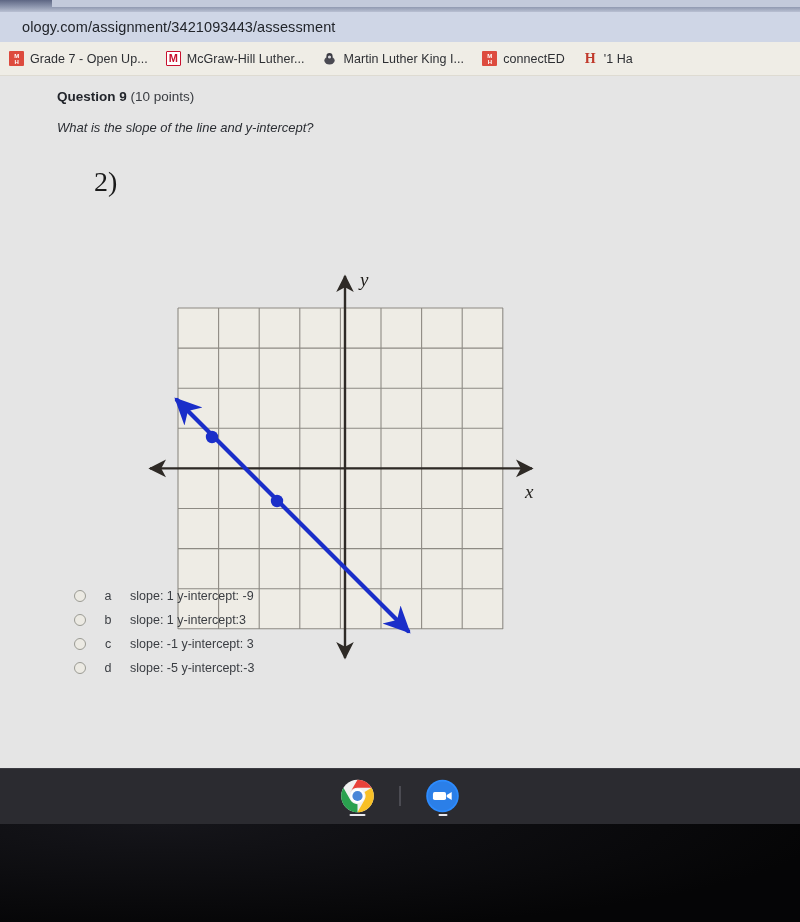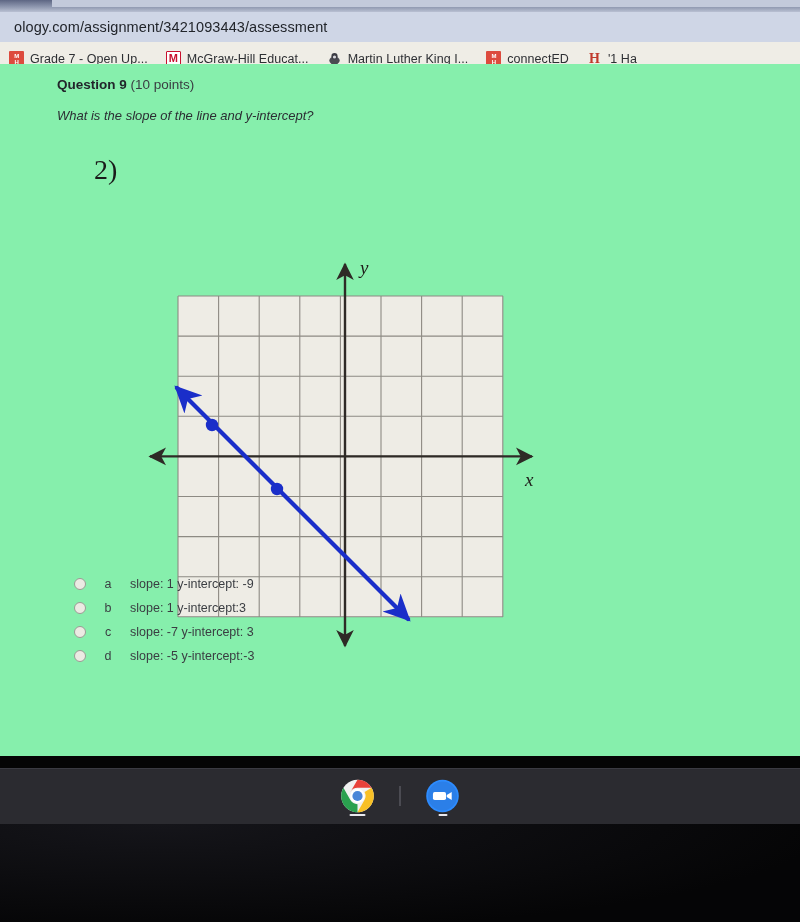--- a/index.html
+++ b/index.html
@@ -30,20 +30,21 @@
   
   .omnibox-row {
     position: absolute; left: 0; top: 12px; width: 800px; height: 30px;
     background: #cfd6e6;
     display: flex; align-items: center;
   }
   .url-text {
     font-size: 14.5px; color: #22252b; letter-spacing: .1px;
     white-space: nowrap; padding-left: 14px;
     font-family: "Liberation Sans", sans-serif;
+    margin-left: 8px;
   }
 
   
   .bookmark-bar {
     position: absolute; left: 0; top: 42px; width: 800px; height: 34px;
     background: #efede6;
     display: flex; align-items: center; gap: 0px;
     border-bottom: 1px solid #dedbd2;
     overflow: hidden;
   }
@@ -65,22 +66,22 @@
                 flex-direction: column; padding: 1px 0; }
   .fav-mcg    { background: #ffffff; color: #c8102e; border: 1.6px solid #c8102e;
                 font-size: 11px; font-weight: 700; }
   .fav-mlk    { background: transparent; }
   .fav-h      { background: transparent; color: #c0392b; font-size: 14px;
                 font-weight: 700; font-family: "Liberation Serif", serif; }
   .fav-red2 i { font-style: normal; display:block; line-height: 1; }
 
   
   .page {
-    position: absolute; left: 0; top: 64px; width: 800px; height: 692px;
-    background: #86efac;
+    position: absolute; left: 0; top: 76px; width: 800px; height: 692px;
+    background: #e5e5e5;
   }
   .page-inner { position: relative; width: 100%; height: 100%; }
 
   .q-head {
     position: absolute; left: 57px; top: 13px;
     font-size: 13.5px; color: #22252b;
     font-family: "Liberation Sans", sans-serif;
   }
   .q-head b { font-weight: 700; }
   .q-head span.pts { font-weight: 400; color: #3a3d42; }
@@ -169,21 +170,21 @@
       <span class="favicon fav-red2">
           <i>M</i>
           <i>H</i>
         </span>
       <span class="bm-label">Grade 7 - Open Up...</span>
     </div>
 
 
     <div class="bm">
       <span class="favicon fav-mcg">M</span>
-      <span class="bm-label">McGraw-Hill Educat...</span>
+      <span class="bm-label">McGraw-Hill Luther...</span>
     </div>
 
     <div class="bm">
       <span class="favicon fav-mlk">
         <svg width="15" height="15" viewBox="0 0 15 15">
           <ellipse cx="7.5" cy="9.5" rx="5.2" ry="4" fill="#4a4a52"></ellipse>
           <circle cx="7.5" cy="5.2" r="3.1" fill="#3c3c44"></circle>
           <circle cx="7.5" cy="6" r="1.6" fill="#d8d8dd"></circle>
         </svg>
       </span>
@@ -278,21 +279,21 @@
 
       <div class="opt-row">
         <span class="radio"></span>
         <span class="opt-letter">b</span>
         <span class="opt-text">slope: 1 y-intercept:3</span>
       </div>
 
       <div class="opt-row">
         <span class="radio"></span>
         <span class="opt-letter">c</span>
-        <span class="opt-text">slope: -7 y-intercept: 3</span>
+        <span class="opt-text">slope: -1 y-intercept: 3</span>
       </div>
 
       <div class="opt-row">
         <span class="radio"></span>
         <span class="opt-letter">d</span>
         <span class="opt-text">slope: -5 y-intercept:-3</span>
       </div>
 
     </div>
 

